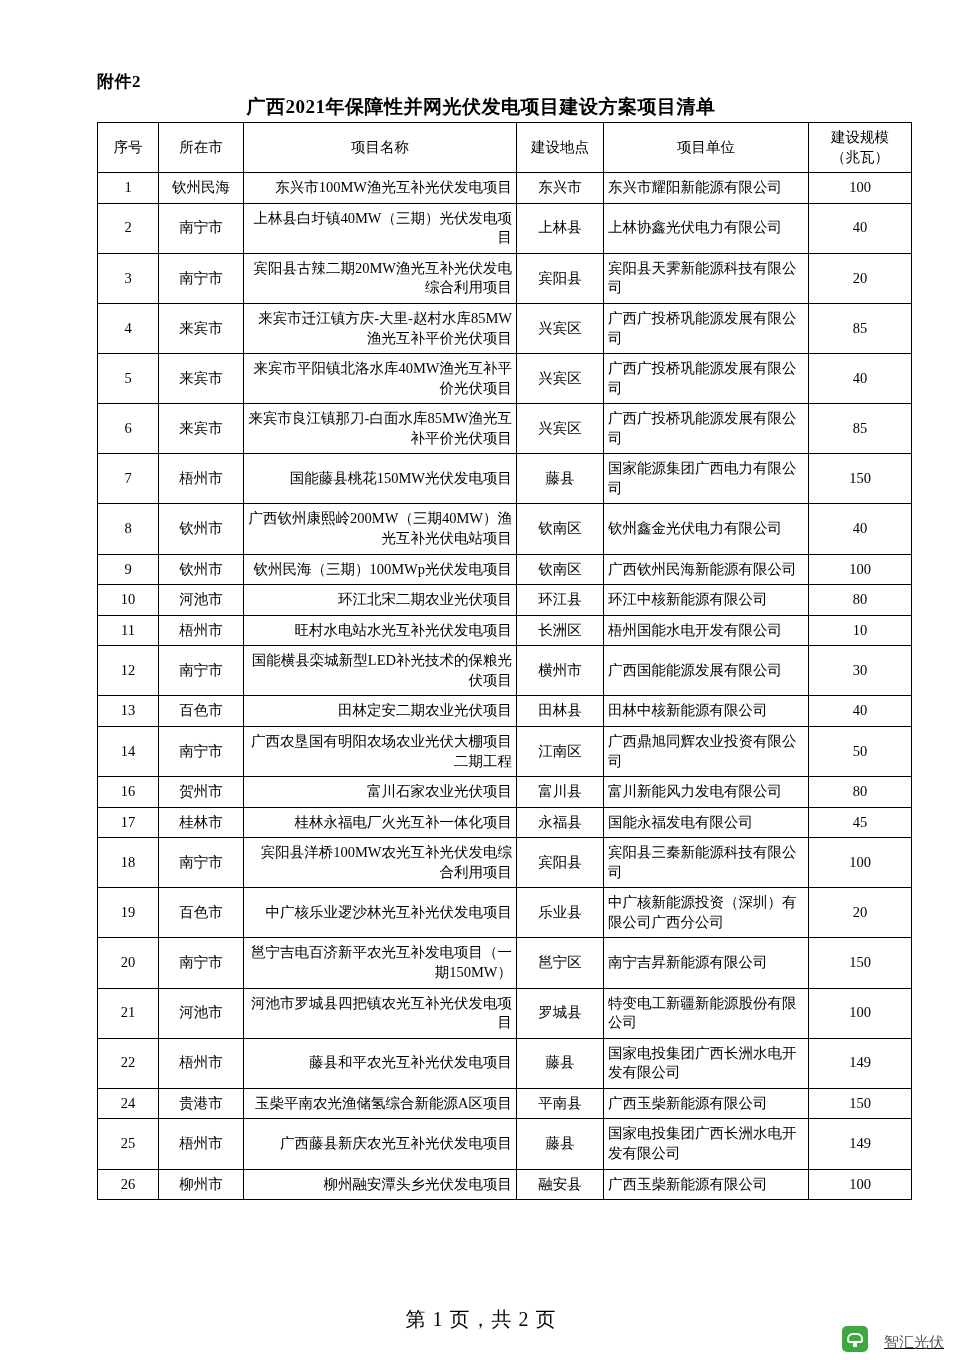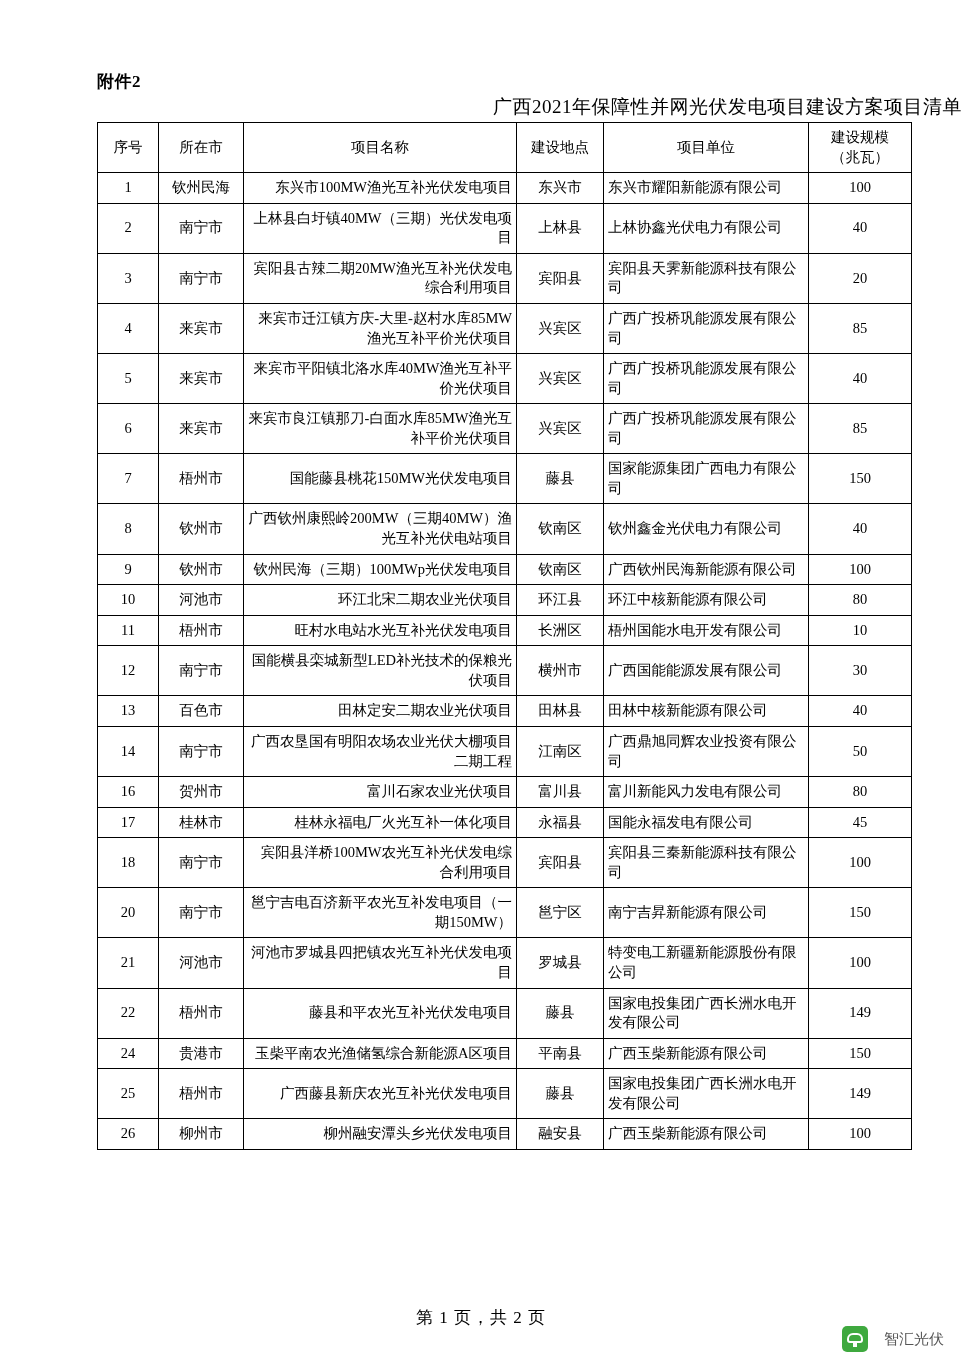--- a/index.html
+++ b/index.html
@@ -28,23 +28,23 @@
     top: 64px;
     font-size: 17px;
     font-weight: bold;
     letter-spacing: 0.5px;
   }
   .doc-title {
     position: absolute;
     left: 0;
     right: 0;
     top: 88px;
-    text-align: right;
+    text-align: center;
     font-size: 19px;
-    font-weight: normal;
+    font-weight: bold;
     letter-spacing: 0.5px;
   }
   table.main-table {
     position: absolute;
     left: 97px;
     top: 116px;
     width: 769px;
     border-collapse: collapse;
     table-layout: fixed;
   }
@@ -68,30 +68,31 @@
   .c-loc { width: 78px; text-align: center; }
   .c-unit { width: 196px; text-align: left; padding-left: 6px; }
   .c-scale { width: 94px; text-align: center; }
   .hdr-two-line { line-height: 1.25; }
   .footer {
     position: absolute;
     left: 0;
     right: 0;
     top: 1300px;
     text-align: center;
-    font-size: 17px;
+    font-size: 20px;
     letter-spacing: 1px;
   }
   .wm {
     position: absolute;
     right: 18px;
     bottom: 14px;
     display: flex;
-    align-items: center;
+    align-items: flex-end;
     gap: 16px;
+    text-decoration: underline;
   }
   .wm-logo {
     width: 26px;
     height: 26px;
     border-radius: 5px;
     background: #3fa93f;
     position: relative;
     flex: none;
   }
   .wm-logo::before {
@@ -274,20 +275,28 @@
         </tr>
         <tr>
           <td class="c-seq">18</td>
           <td class="c-city">南宁市</td>
           <td class="c-name">宾阳县洋桥100MW农光互补光伏发电综合利用项目</td>
           <td class="c-loc">宾阳县</td>
           <td class="c-unit">宾阳县三秦新能源科技有限公司</td>
           <td class="c-scale">100</td>
         </tr>
         <tr>
+          <td class="c-seq">19</td>
+          <td class="c-city">百色市</td>
+          <td class="c-name">中广核乐业逻沙林光互补光伏发电项目</td>
+          <td class="c-loc">乐业县</td>
+          <td class="c-unit">中广核新能源投资（深圳）有限公司广西分公司</td>
+          <td class="c-scale">20</td>
+        </tr>
+        <tr>
           <td class="c-seq">20</td>
           <td class="c-city">南宁市</td>
           <td class="c-name">邕宁吉电百济新平农光互补发电项目（一期150MW）</td>
           <td class="c-loc">邕宁区</td>
           <td class="c-unit">南宁吉昇新能源有限公司</td>
           <td class="c-scale">150</td>
         </tr>
         <tr>
           <td class="c-seq">21</td>
           <td class="c-city">河池市</td>

